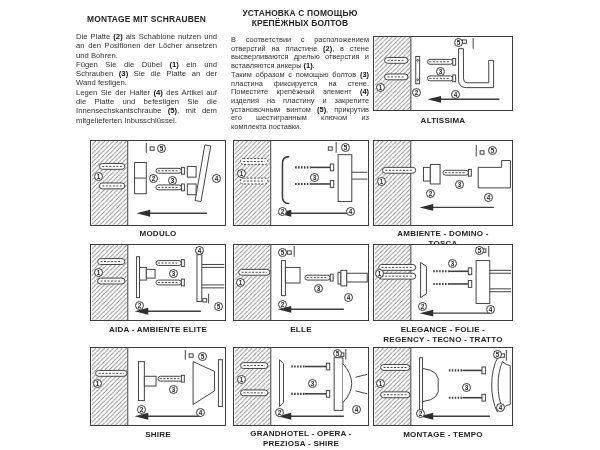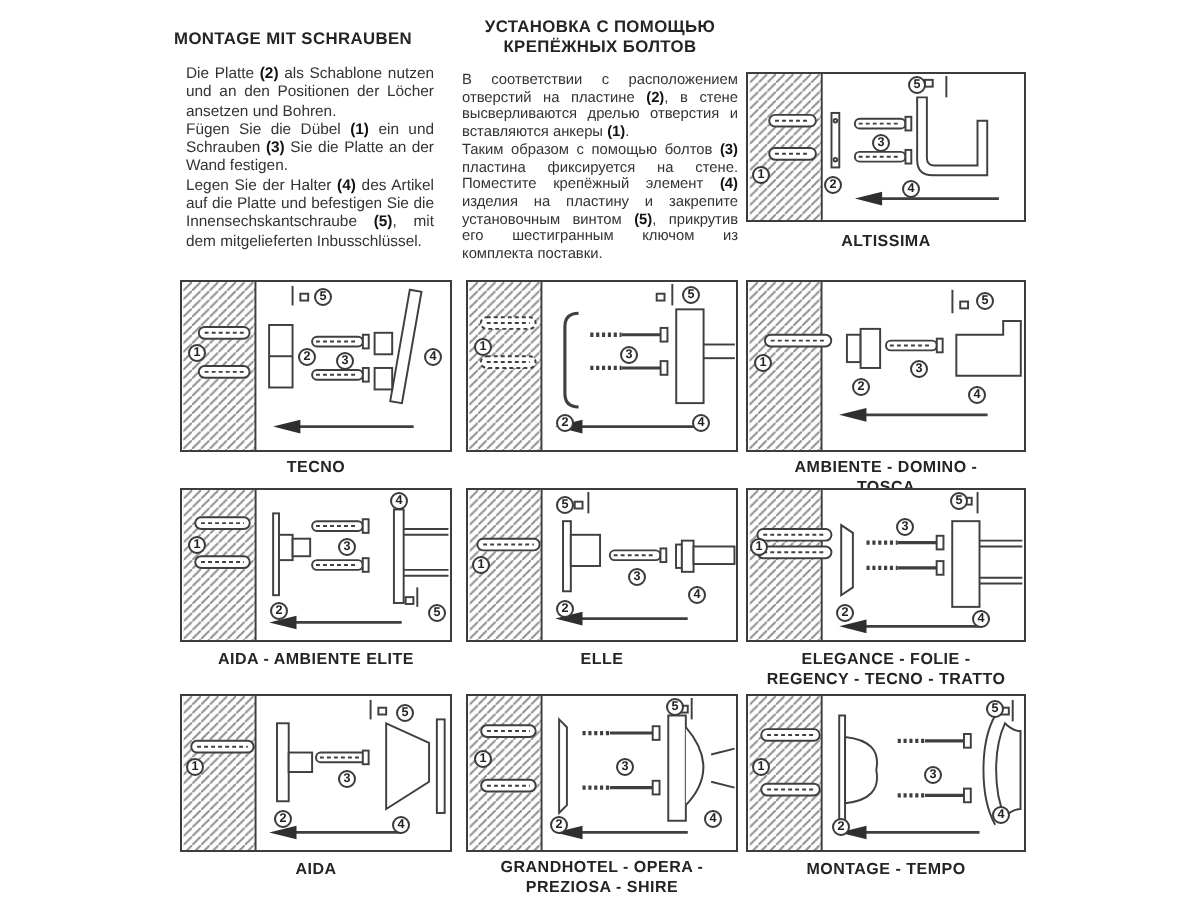--- a/index.html
+++ b/index.html
@@ -1,21 +1,21 @@
 <!DOCTYPE html>
 <html><head>
 <meta charset="utf-8">
 <style>
   html,body{margin:0;padding:0;background:#fff;}
   .page{position:relative;width:600px;height:450px;background:#fff;overflow:hidden;
         font-family:"Liberation Sans",sans-serif;color:#2e2e2e;}
   .col{position:absolute;}
   .ctitle{font-weight:bold;font-size:8.4px;letter-spacing:.2px;text-align:center;line-height:10px;margin:0 0 8px 0;color:#242424;}
   .col p{margin:0;text-align:justify;color:#333;}
-  .de p{font-size:7.7px;line-height:9.3px;margin-left:17px;}
+  .de p{font-size:7.7px;line-height:9.3px;}
   .ru p{font-size:7.4px;line-height:8.7px;}
   .col p b{color:#111;}
   .box{position:absolute;border:1px solid #3c3c3c;background:#fff;box-sizing:border-box;}
   .box svg{position:absolute;left:0;top:0;width:100%;height:100%;display:block;}
   .dlabel{position:absolute;text-align:center;font-weight:bold;font-size:8px;line-height:9.5px;letter-spacing:.25px;color:#242424;}
   .co{position:absolute;width:9px;height:9px;border:1px solid #3a3a3a;border-radius:50%;
       font-size:6.3px;font-weight:bold;line-height:8.5px;text-align:center;background:#fff;
       box-sizing:border-box;color:#222;z-index:2;}
   svg .ln{stroke:#3f3f3f;fill:none;stroke-width:1;}
   svg .wh{fill:#fff;stroke:#3f3f3f;stroke-width:1;}
@@ -133,21 +133,21 @@
         <line class="ln" x1="58" y1="74" x2="118" y2="74" style="stroke-width:1.4"></line>
           <polygon class="ah" points="46,74 60,70.5 60,77.5"></polygon>
       </g>
     </svg>
     <span class="co" style="left:3px;top:31px">1</span>
     <span class="co" style="left:58px;top:33px">2</span>
     <span class="co" style="left:77px;top:35px">3</span>
     <span class="co" style="left:121px;top:33px">4</span>
     <span class="co" style="left:66px;top:3px">5</span>
   </div>
-  <div class="dlabel rich" style="left:90px;top:229px;width:136px;">TECNO</div>
+  <div class="dlabel rich" style="left:90px;top:229px;width:136px;">MODULO</div>
 
   <div class="box" style="left:233px;top:140px;width:136px;height:86px;">
     <svg viewBox="0 0 136 86">
       <g>
         <rect x="0" y="0" width="37" height="86" fill="url(#hatch)"></rect>
           <line class="ln" x1="37" y1="0" x2="37" y2="86"></line>
       </g>
       <g>
         <rect class="wh dash" x="6" y="18" width="28" height="6" rx="3"></rect>
           <line class="ln dash" x1="9" y1="21" x2="31" y2="21"></line>
@@ -393,21 +393,21 @@
         <line class="ln" x1="56" y1="70" x2="112" y2="70" style="stroke-width:1.4"></line>
           <polygon class="ah" points="44,70 58,66.5 58,73.5"></polygon>
       </g>
     </svg>
     <span class="co" style="left:2px;top:31px">1</span>
     <span class="co" style="left:46px;top:57px">2</span>
     <span class="co" style="left:78px;top:37px">3</span>
     <span class="co" style="left:105px;top:60px">4</span>
     <span class="co" style="left:107px;top:4px">5</span>
   </div>
-  <div class="dlabel rich" style="left:90px;top:430px;width:136px;">AIDA</div>
+  <div class="dlabel rich" style="left:90px;top:430px;width:136px;">SHIRE</div>
 
   <div class="box" style="left:233px;top:347px;width:136px;height:79px;">
     <svg viewBox="0 0 136 79">
       <g>
         <rect x="0" y="0" width="37" height="79" fill="url(#hatch)"></rect>
           <line class="ln" x1="37" y1="0" x2="37" y2="79"></line>
       </g>
       <g>
         <rect class="wh" x="6" y="15" width="28" height="6" rx="3"></rect>
           <line class="ln dash" x1="9" y1="18" x2="31" y2="18"></line>

